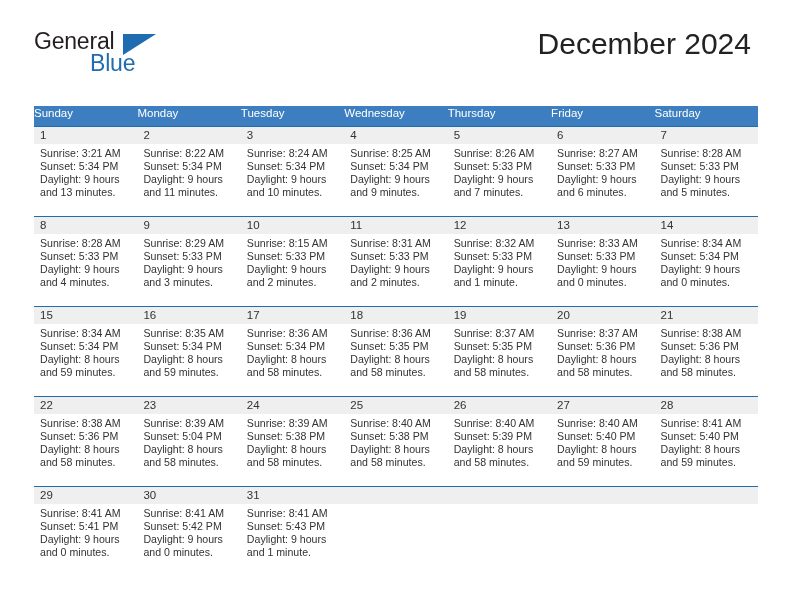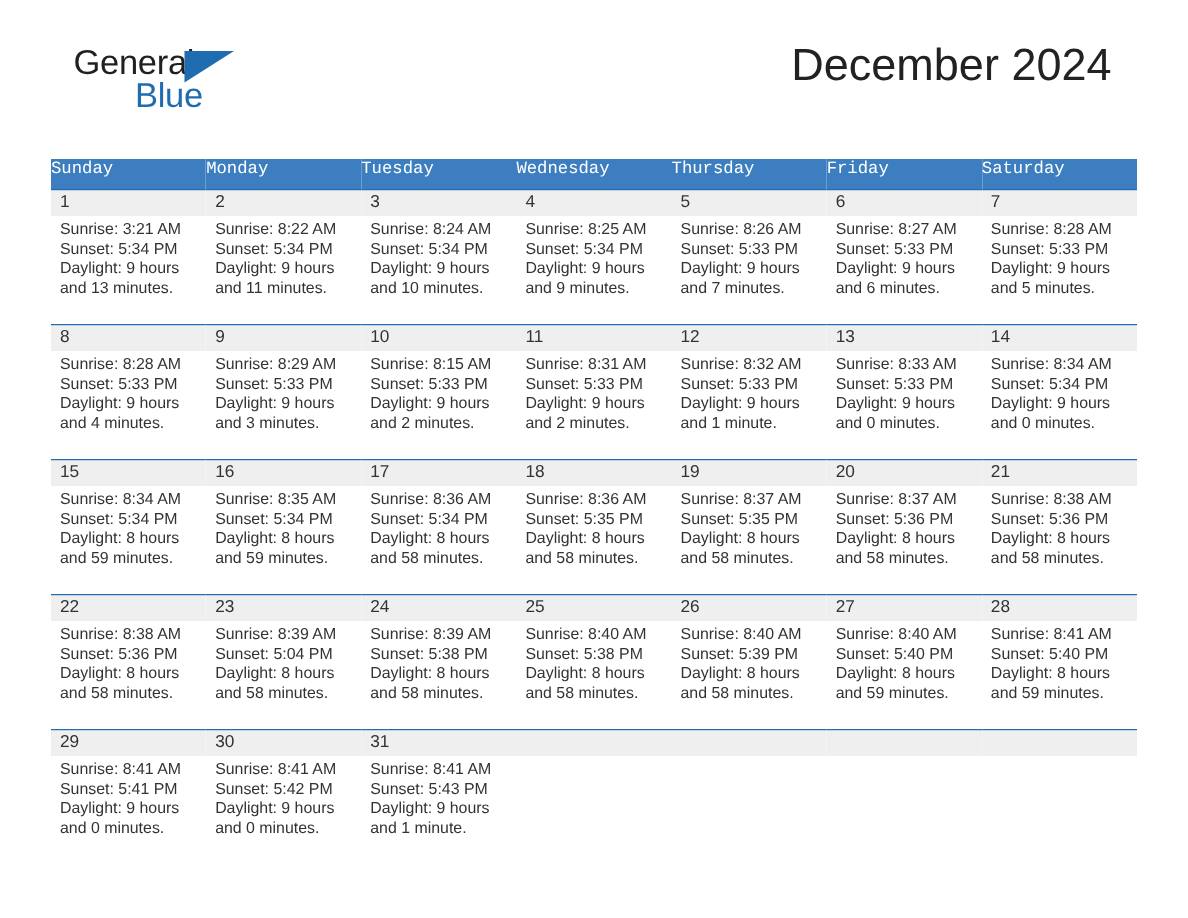--- a/index.html
+++ b/index.html
@@ -38,21 +38,20 @@
     height: 56px;
   }
   .brand-general {
     position: absolute;
     left: 0;
     top: 0;
     font-size: 23px;
     letter-spacing: -0.2px;
     color: #231f20;
     font-family: "Liberation Sans", sans-serif;
-    margin-left: 15px;
   }
   .brand-blue {
     position: absolute;
     left: 56px;
     top: 22px;
     font-size: 23px;
     letter-spacing: -0.2px;
     color: #1f6cb0;
     font-family: "Liberation Sans", sans-serif;
   }
@@ -61,21 +60,21 @@
     left: 89px;
     top: 6px;
     width: 0;
     height: 0;
     border-left: 33px solid #1f6cb0;
     border-bottom: 21px solid transparent;
   }
 
   .title-block {
     position: absolute;
-    right: 17px;
+    right: 7px;
     top: -4px;
     text-align: center;
   }
   .cal-title {
     font-size: 30px;
     color: #222222;
     line-height: 40px;
     white-space: nowrap;
   }
   .cal-subtitle {
@@ -103,21 +102,20 @@
 
   .dow {
     background: #3c7ebf;
     color: #ffffff;
     font-size: 11.5px;
     font-weight: normal;
     text-align: left;
     padding: 4px 0 5px 6px;
     height: 20px;
     line-height: 14px;
-    font-family: Liberation Mono, monospace;
   }
 
   .week-row > td {
     border-top: 1.5px solid #1f6cb0;
   }
 
   .daycell {
     height: 90px;
     position: relative;
   }

